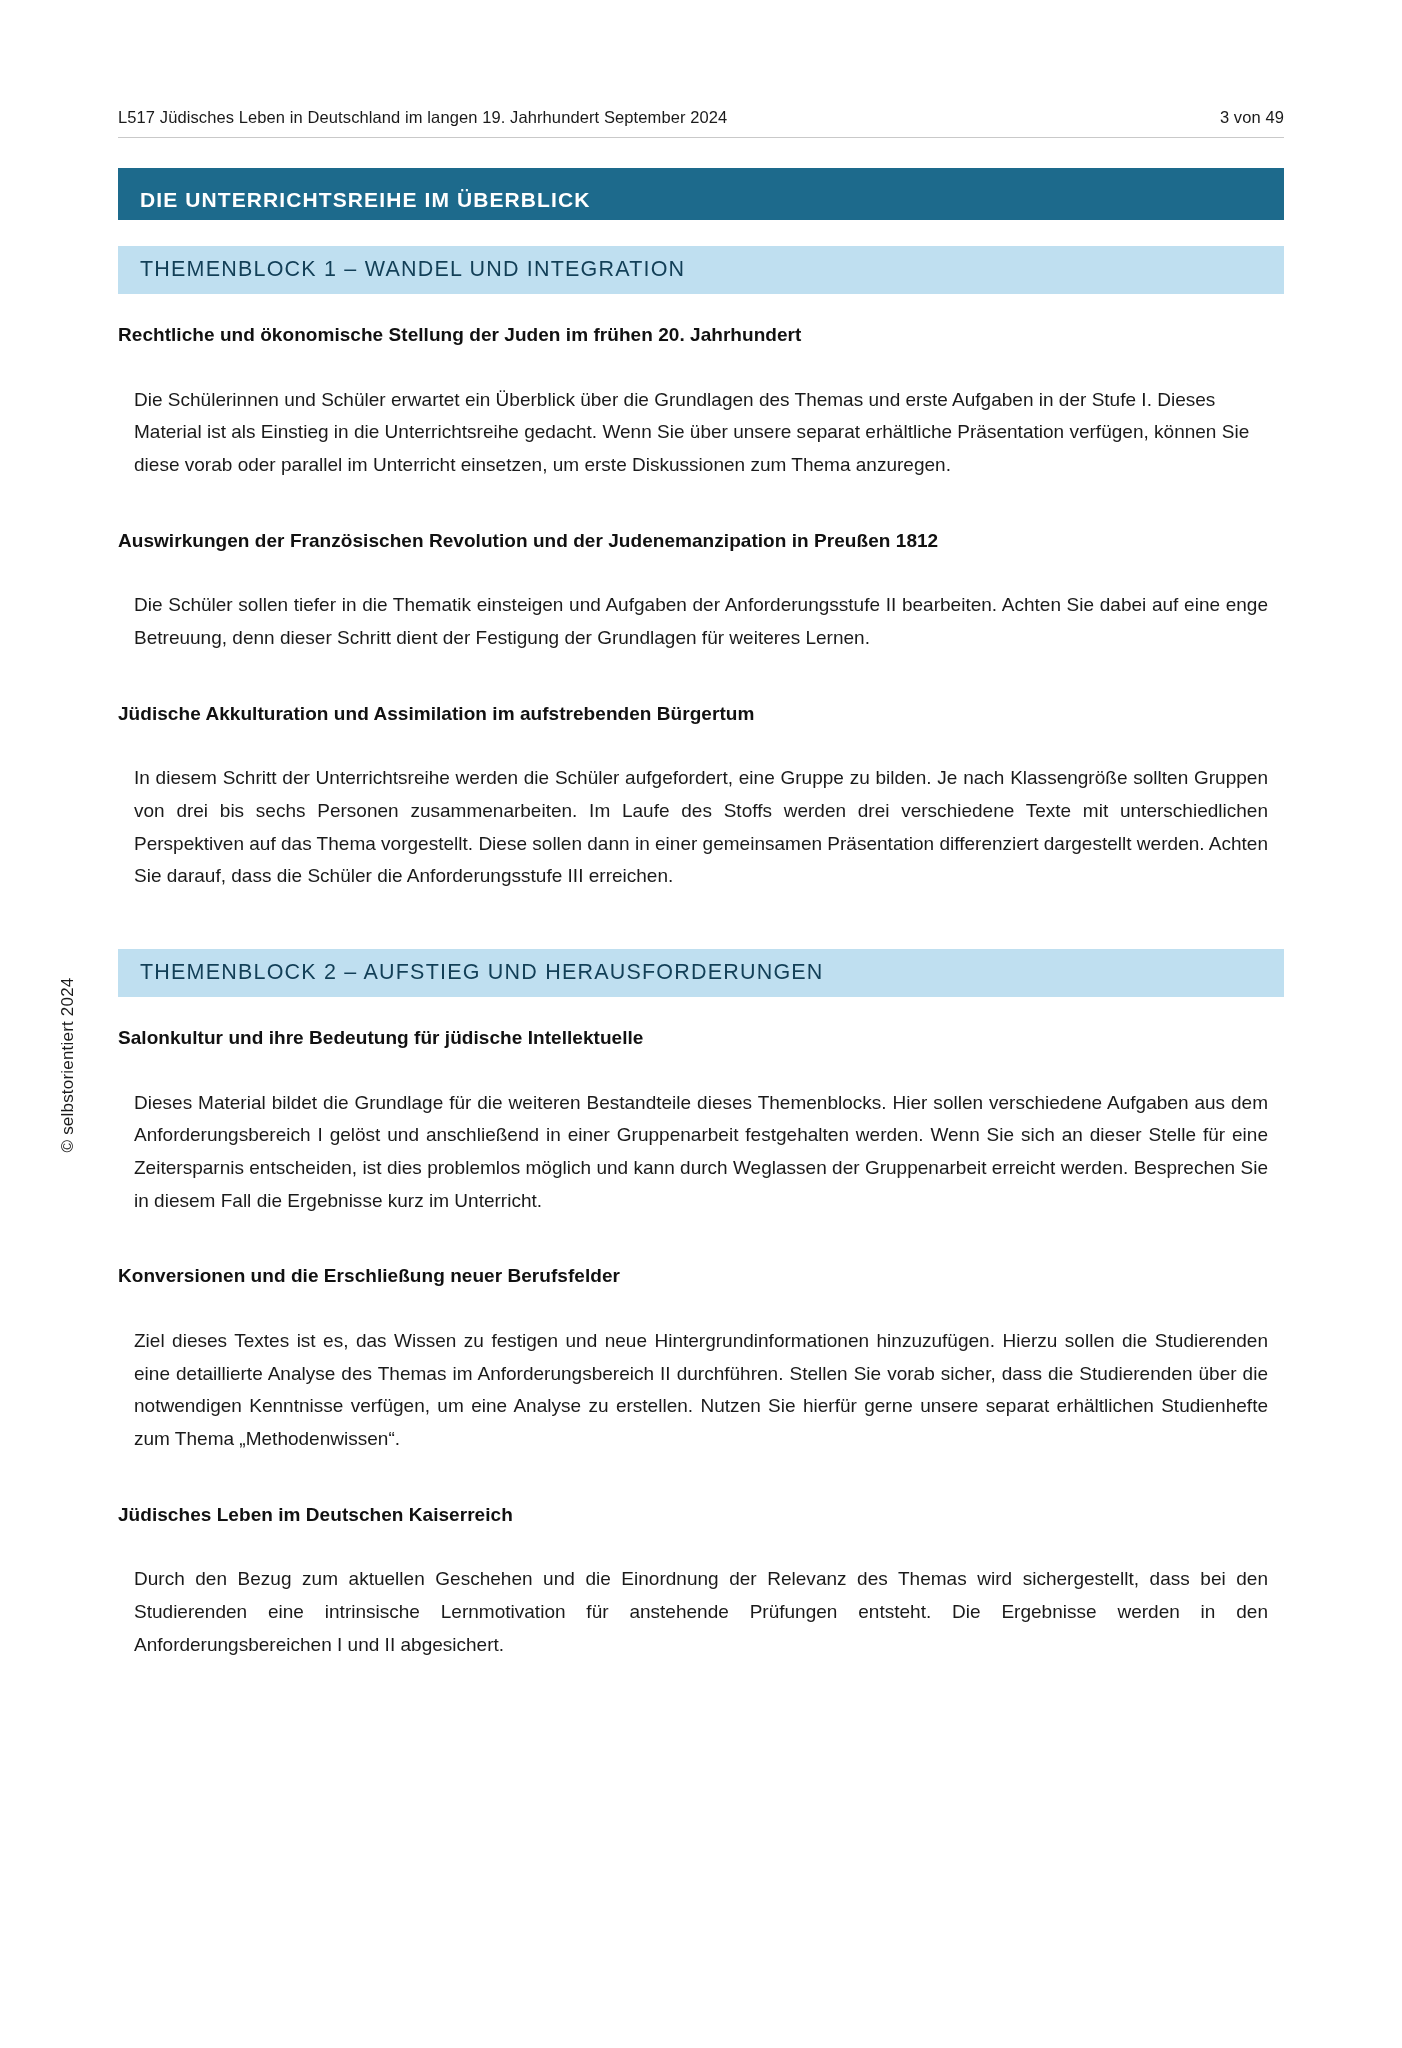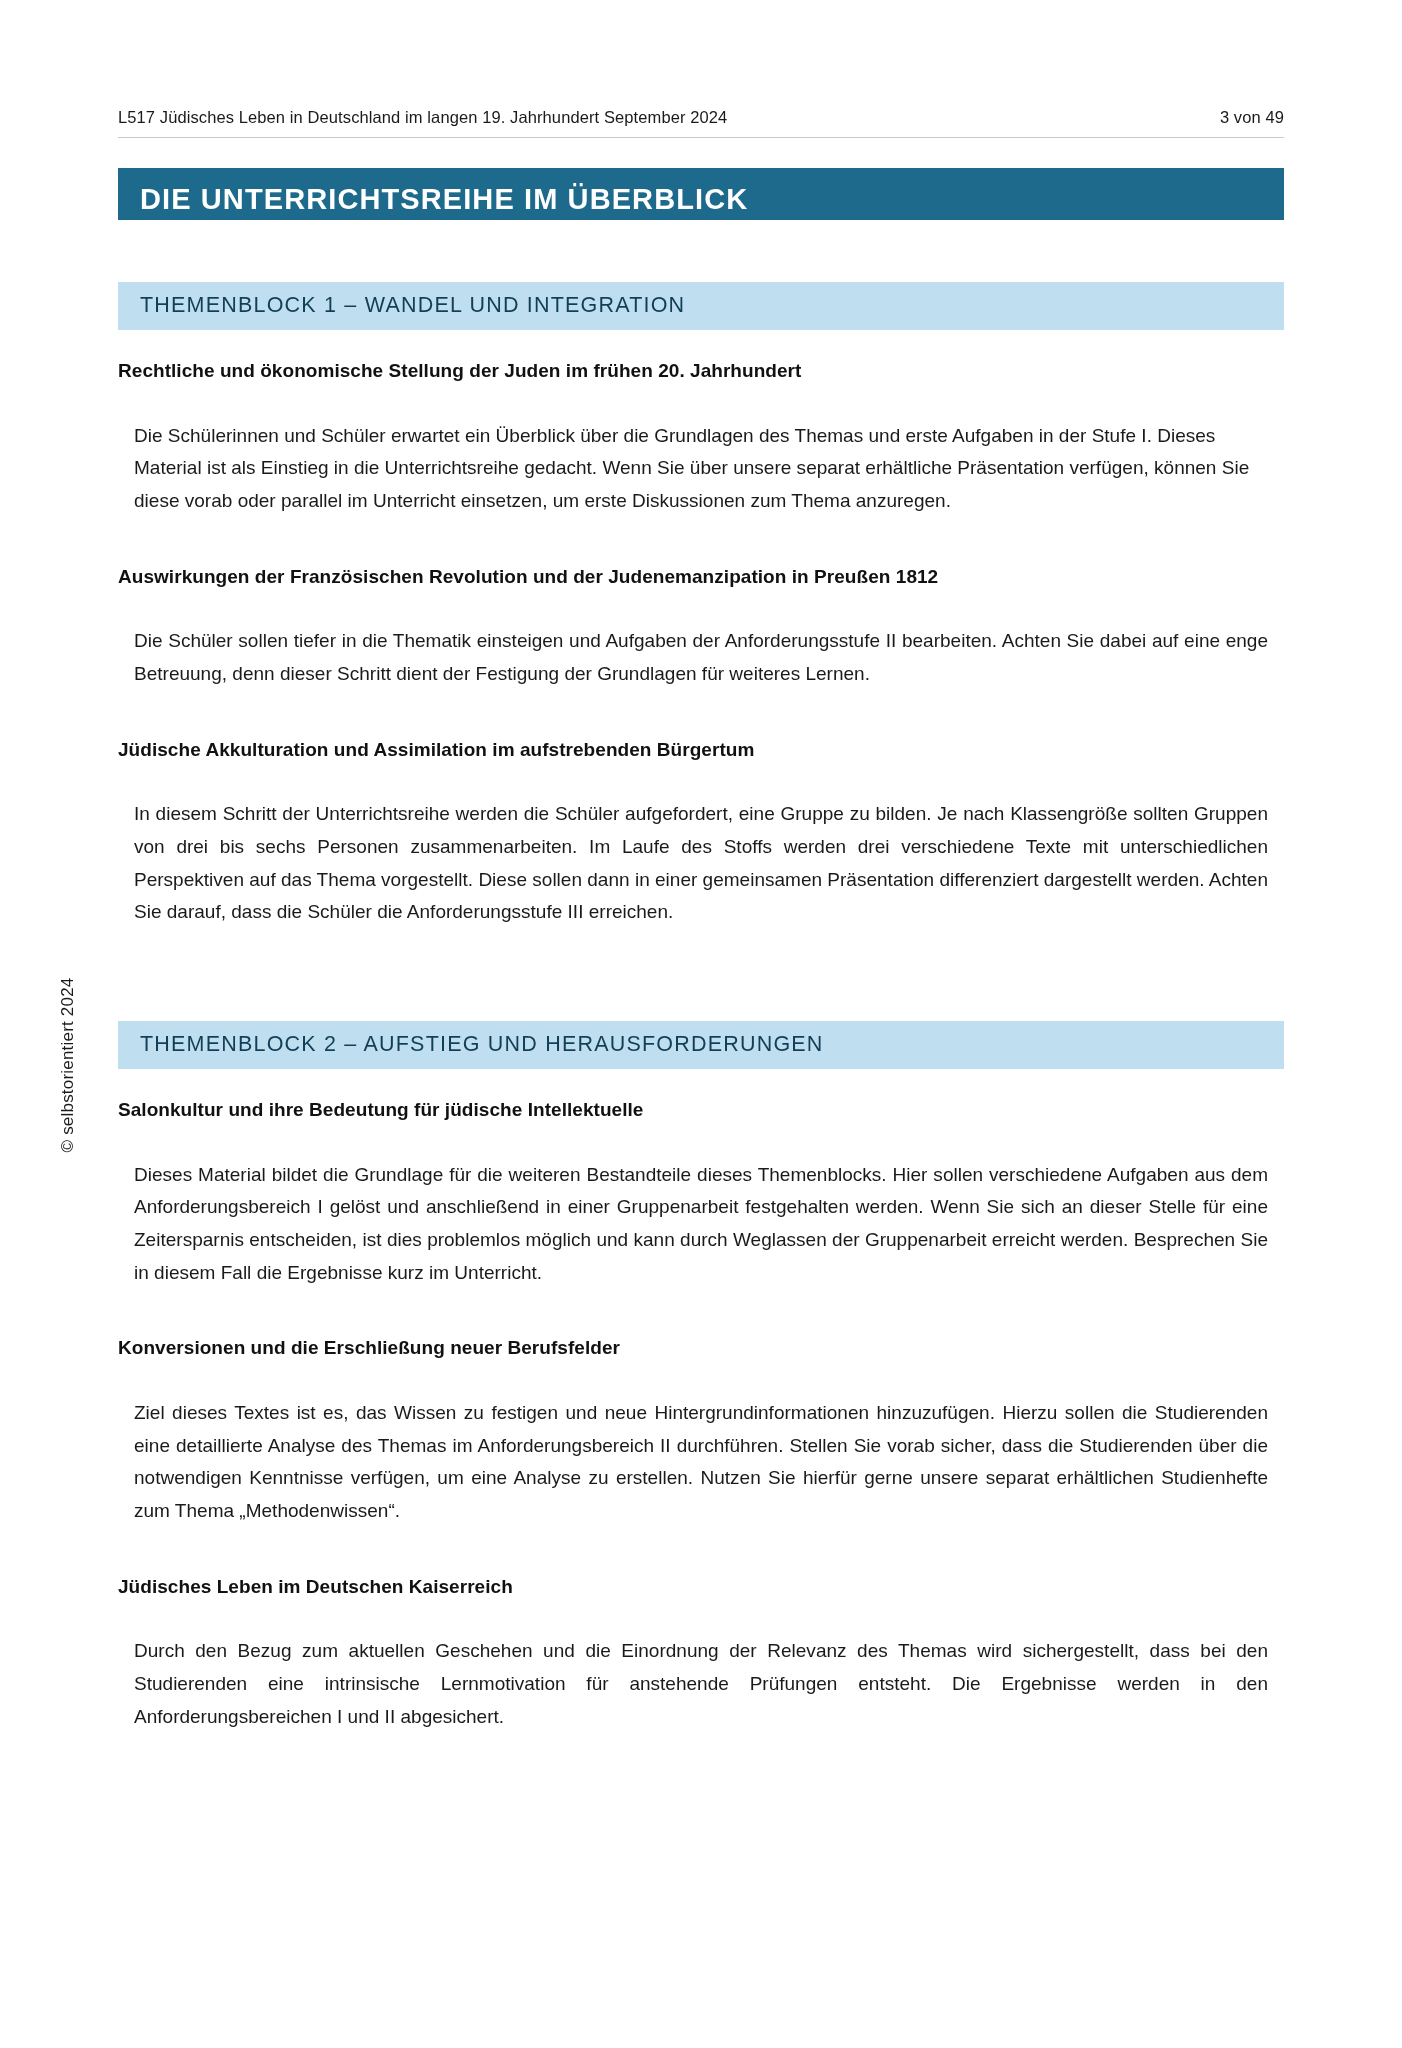--- a/index.html
+++ b/index.html
@@ -65,42 +65,41 @@
     position: absolute;
     left: 118px;
     top: 168px;
     width: 1166px;
   }
 
   
   .banner-main {
     background: #1d6a8c;
     color: #ffffff;
-    font-size: 29px;
+    font-size: 21px;
     font-weight: bold;
     letter-spacing: 1.1px;
     padding: 14px 22px 3px 22px;
     box-sizing: border-box;
     height: 52px;
     display: flex;
     align-items: center;
   }
 
   
   .banner-block {
     background: #bfdff0;
     color: #123f57;
     font-size: 21.5px;
     letter-spacing: 1.2px;
     padding: 12px 22px 13px 22px;
     box-sizing: border-box;
     height: 48px;
     display: flex;
     align-items: center;
-    margin-top: 36px;
   }
 
   .gap-after-main { height: 26px; }
   .gap-after-block { height: 28px; }
 
   h3.subhead {
     font-size: 19px;
     font-weight: bold;
     color: #111111;
     margin: 0;

